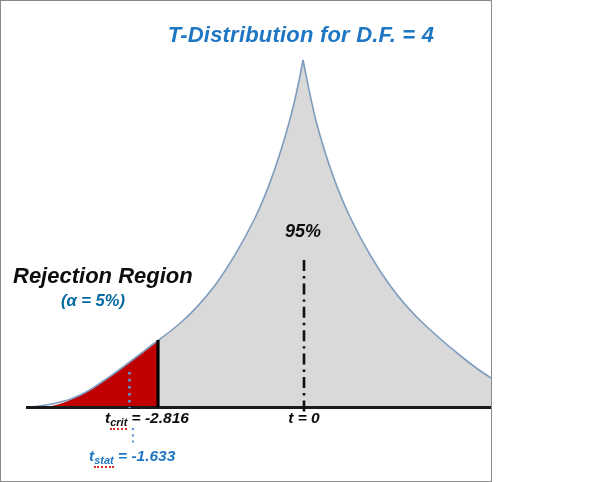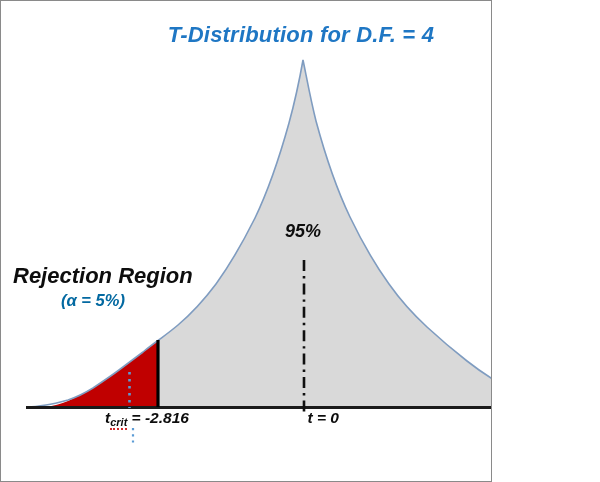--- a/index.html
+++ b/index.html
@@ -67,21 +67,21 @@
   #tcrit-label {
     left: 104px;
     top: 409px;
     font-size: 15.5px;
     color: #0d0d0d;
   }
   #tzero-label {
     left: 268px;
     top: 409px;
     width: 70px;
-    text-align: right;
+    text-align: center;
     font-size: 15.5px;
     color: #0d0d0d;
   }
   #tstat-label {
     left: 88px;
     top: 447px;
     font-size: 15.5px;
     color: #1f77c4;
   }
   .sub {
@@ -165,14 +165,15 @@
   <div class="lbl" id="rejection-region-label">Rejection Region</div>
 
   <div class="lbl" id="alpha-label">(α = 5%)</div>
 
   <div class="lbl" id="confidence-label">95%</div>
 
   <div class="lbl" id="tcrit-label"><span>t</span><span class="sub squiggle">crit</span><span> = -2.816</span></div>
 
   <div class="lbl" id="tzero-label">t = 0</div>
 
+  <div class="lbl" id="tstat-label"><span>t</span><span class="sub squiggle">stat</span><span> = -1.633</span></div>
 
 </div>
 
 </body></html>

